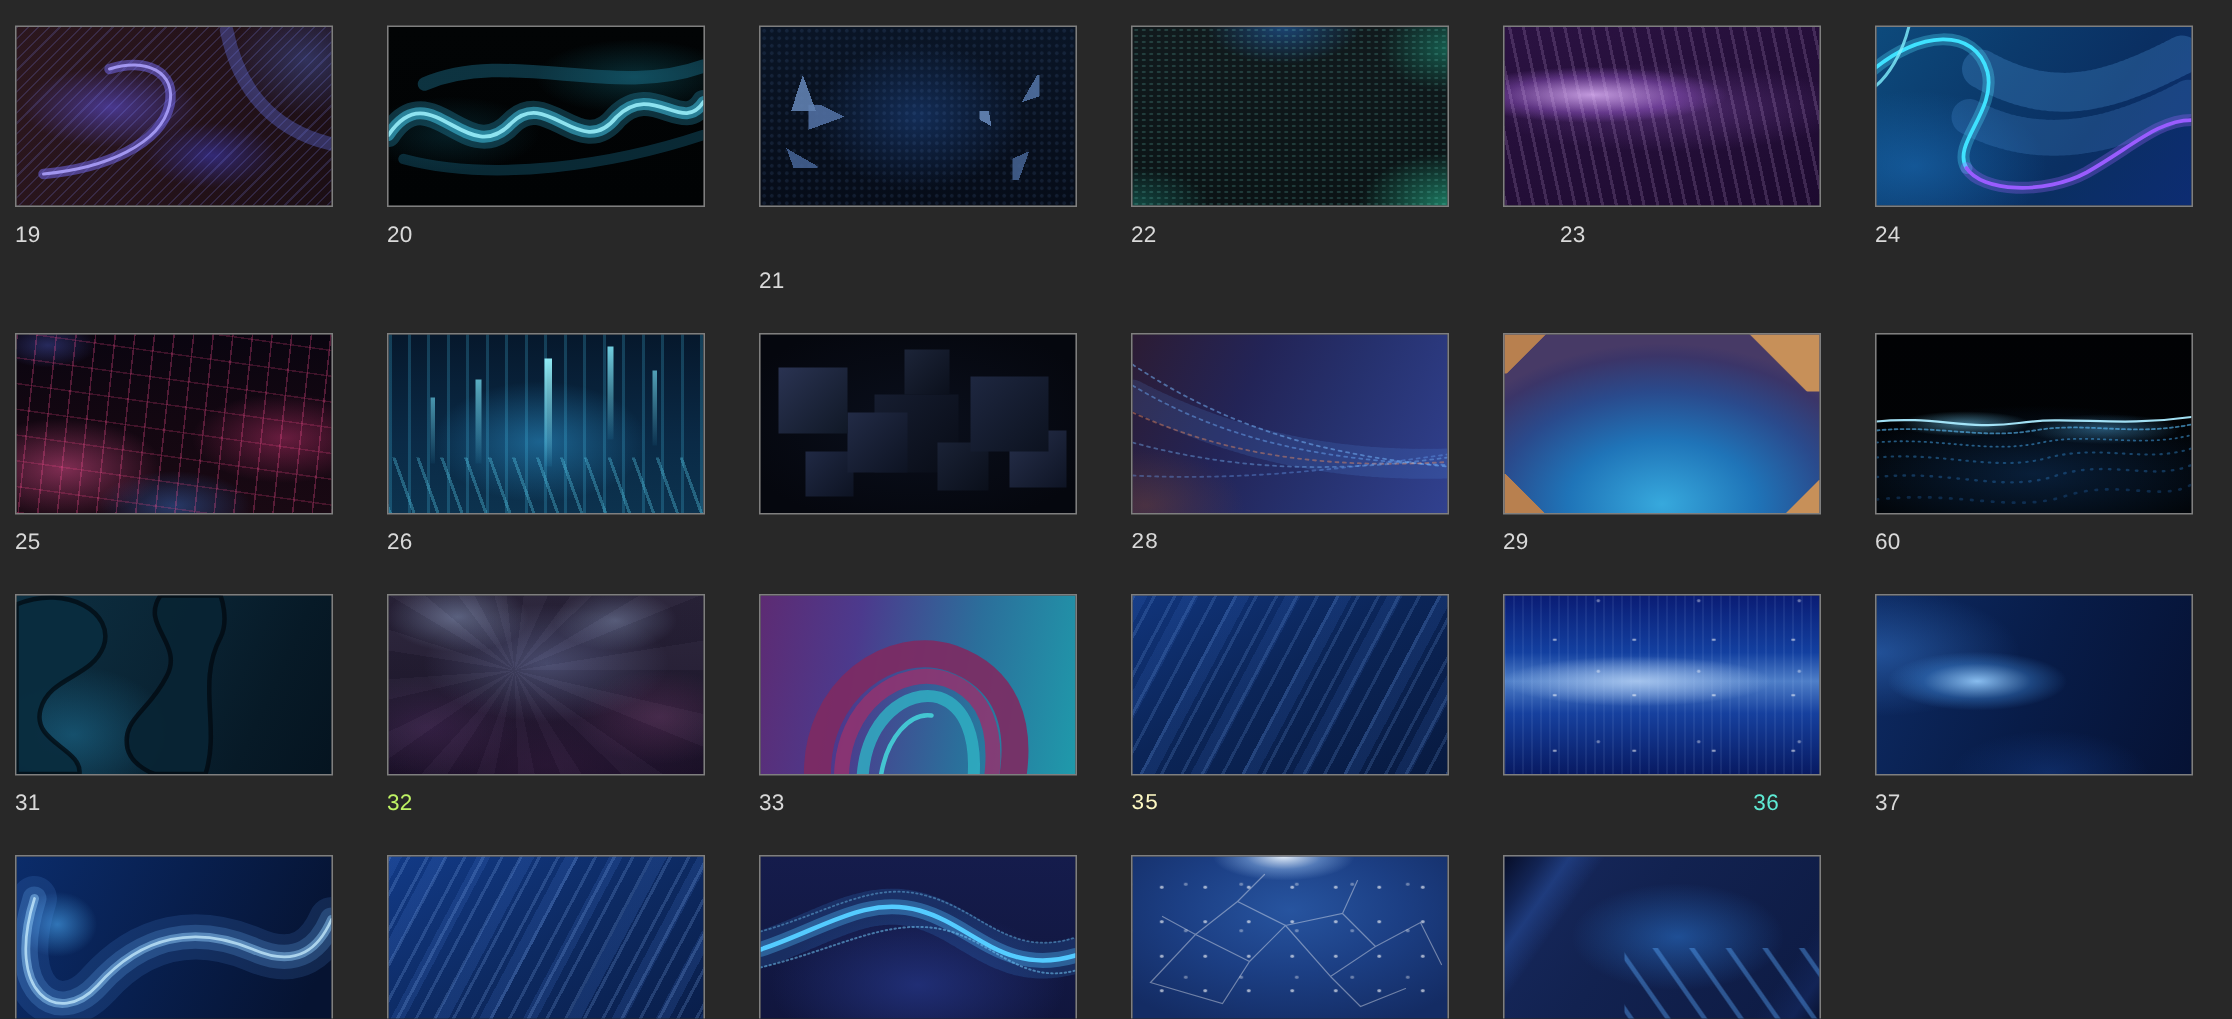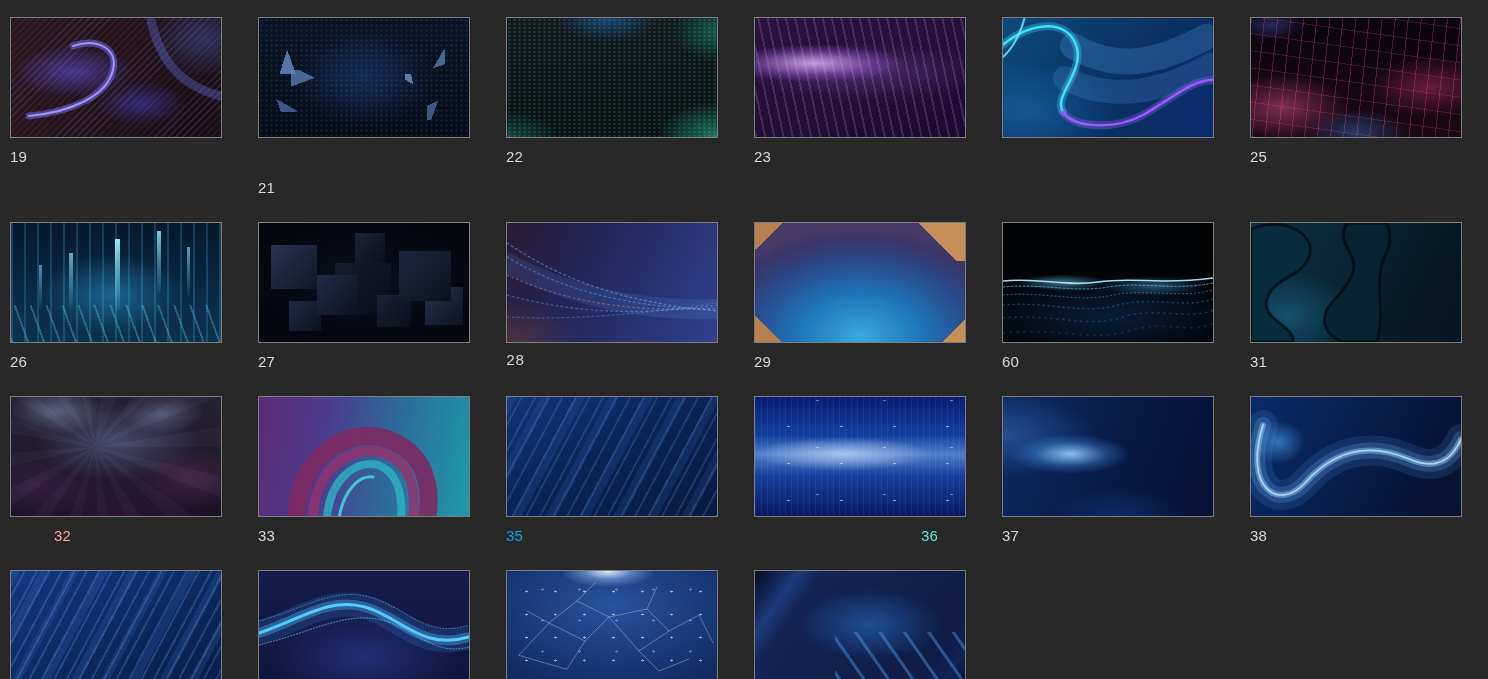--- a/index.html
+++ b/index.html
@@ -37,55 +37,67 @@
       <div class="thumb" style="background: repeating-linear-gradient(135deg, rgba(130, 140, 255, 0.18) 0px, rgba(130, 140, 255, 0.18) 1px, rgba(0, 0, 0, 0) 1px, rgba(0, 0, 0, 0) 5px), radial-gradient(40% 32% at 30% 45%, rgba(105, 90, 255, 0.5), rgba(105, 90, 255, 0) 70%), radial-gradient(30% 26% at 62% 72%, rgba(70, 70, 230, 0.45), rgba(70, 70, 230, 0) 70%), radial-gradient(35% 45% at 92% 18%, rgba(90, 130, 255, 0.3), rgba(90, 130, 255, 0) 70%), linear-gradient(115deg, rgb(44, 23, 30) 0%, rgb(36, 18, 25) 55%, rgb(27, 14, 20) 100%); border-color: rgb(127, 127, 127);">
         <svg viewBox="0 0 210 119" preserveAspectRatio="none">
           <path d="M18,98 C60,94 96,78 102,52 C107,30 86,20 62,28" fill="none" stroke="rgba(120,110,250,0.5)" stroke-width="7" stroke-linecap="round"></path>
           <path d="M18,98 C60,94 96,78 102,52 C107,30 86,20 62,28" fill="none" stroke="rgba(175,165,255,0.85)" stroke-width="2" stroke-linecap="round"></path>
           <path d="M140,2 C148,40 168,68 210,78" fill="none" stroke="rgba(100,115,235,0.35)" stroke-width="9" stroke-linecap="round"></path>
         </svg>
       </div>
       <figcaption class="label" style="color: rgb(217, 217, 217);">19</figcaption>
     </figure>
     <figure class="cell">
+      <div class="thumb" style="background: radial-gradient(45% 30% at 78% 28%, rgba(20, 120, 140, 0.35), rgba(0, 0, 0, 0) 70%), radial-gradient(40% 30% at 20% 60%, rgba(15, 90, 110, 0.3), rgba(0, 0, 0, 0) 70%), linear-gradient(rgb(2, 4, 5) 0%, rgb(1, 3, 4) 100%); border-color: rgb(127, 127, 127);">
+        <svg viewBox="0 0 210 119" preserveAspectRatio="none">
+          <path d="M0,72 C28,30 52,96 82,64 C106,40 128,90 152,60 C176,36 196,72 210,50" fill="none" stroke="rgba(45,170,210,0.28)" stroke-width="16" stroke-linecap="round"></path>
+          <path d="M0,72 C28,30 52,96 82,64 C106,40 128,90 152,60 C176,36 196,72 210,50" fill="none" stroke="rgba(70,205,240,0.5)" stroke-width="8" stroke-linecap="round"></path>
+          <path d="M0,72 C28,30 52,96 82,64 C106,40 128,90 152,60 C176,36 196,72 210,50" fill="none" stroke="rgba(160,245,255,0.85)" stroke-width="2.5" stroke-linecap="round"></path>
+          <path d="M24,38 C80,14 150,48 210,26" fill="none" stroke="rgba(35,140,175,0.35)" stroke-width="9" stroke-linecap="round"></path>
+          <path d="M10,88 C70,104 150,92 210,72" fill="none" stroke="rgba(30,130,165,0.3)" stroke-width="7" stroke-linecap="round"></path>
+        </svg>
+      </div>
+      <figcaption class="label" style="color: rgb(217, 217, 217);">20</figcaption>
+    </figure>
+    <figure class="cell">
       <div class="thumb" style="background: conic-gradient(from 160deg at 30% 20%, rgba(96, 128, 176, 0.9) 0deg, rgba(96, 128, 176, 0.9) 38deg, rgba(0, 0, 0, 0) 38deg) 18px 26px / 34px 30px no-repeat, conic-gradient(from 250deg at 80% 30%, rgba(80, 110, 160, 0.9) 0deg, rgba(80, 110, 160, 0.9) 46deg, rgba(0, 0, 0, 0) 46deg) 32px 52px / 30px 26px no-repeat, conic-gradient(from 120deg at 20% 40%, rgba(70, 100, 150, 0.85) 0deg, rgba(70, 100, 150, 0.85) 40deg, rgba(0, 0, 0, 0) 40deg) 12px 72px / 26px 22px no-repeat, conic-gradient(from 300deg at 20% 30%, rgba(96, 128, 176, 0.95) 0deg, rgba(96, 128, 176, 0.95) 50deg, rgba(0, 0, 0, 0) 50deg) 146px 56px / 40px 34px no-repeat, conic-gradient(from 30deg at 60% 70%, rgba(80, 112, 160, 0.9) 0deg, rgba(80, 112, 160, 0.9) 42deg, rgba(0, 0, 0, 0) 42deg) 156px 32px / 30px 26px no-repeat, conic-gradient(from 200deg at 40% 20%, rgba(70, 100, 148, 0.85) 0deg, rgba(70, 100, 148, 0.85) 46deg, rgba(0, 0, 0, 0) 46deg) 168px 78px / 28px 24px no-repeat, radial-gradient(rgba(90, 130, 190, 0.14) 1px, rgba(0, 0, 0, 0) 1.4px) 0px 0px / 5px 5px, radial-gradient(45% 55%, rgba(30, 72, 140, 0.5), rgba(0, 0, 0, 0) 75%), linear-gradient(rgb(10, 21, 38) 0%, rgb(6, 12, 24) 100%); border-color: rgb(127, 127, 127);"></div>
       <figcaption class="label" style="color: rgb(217, 217, 217); margin-top: 40px;">21</figcaption>
     </figure>
     <figure class="cell">
       <div class="thumb" style="background: radial-gradient(rgba(110, 215, 200, 0.2) 1px, rgba(0, 0, 0, 0) 1.3px) 0px 0px / 5px 4px, radial-gradient(35% 30% at 48% 0%, rgba(40, 120, 220, 0.45), rgba(0, 0, 0, 0) 70%), radial-gradient(30% 35% at 100% 12%, rgba(30, 190, 150, 0.4), rgba(0, 0, 0, 0) 70%), radial-gradient(40% 42% at 100% 100%, rgba(45, 220, 170, 0.5), rgba(0, 0, 0, 0) 70%), radial-gradient(35% 30% at 0% 100%, rgba(30, 160, 140, 0.38), rgba(0, 0, 0, 0) 70%), linear-gradient(rgb(17, 26, 29) 0%, rgb(11, 19, 21) 100%); border-color: rgb(127, 127, 127);"></div>
       <figcaption class="label" style="color: rgb(217, 217, 217);">22</figcaption>
     </figure>
     <figure class="cell">
       <div class="thumb" style="background: repeating-linear-gradient(78deg, rgba(225, 190, 245, 0.16) 0px, rgba(225, 190, 245, 0.16) 2px, rgba(0, 0, 0, 0) 2px, rgba(0, 0, 0, 0) 9px), radial-gradient(55% 20% at 28% 38%, rgba(218, 175, 245, 0.85), rgba(160, 95, 215, 0.4) 50%, rgba(90, 40, 140, 0) 78%), radial-gradient(75% 32% at 52% 45%, rgba(150, 90, 200, 0.35), rgba(0, 0, 0, 0) 78%), linear-gradient(160deg, rgb(43, 18, 66) 0%, rgb(35, 14, 55) 60%, rgb(29, 10, 47) 100%); border-color: rgb(127, 127, 127);"></div>
-      <figcaption class="label" style="color: rgb(217, 217, 217);">23</figcaption>
+      <figcaption class="label" style="color: rgb(217, 217, 217); margin-left: 38px;">23</figcaption>
     </figure>
     <figure class="cell">
       <div class="thumb" style="background: radial-gradient(60% 60% at 12% 78%, rgba(30, 120, 200, 0.45), rgba(0, 0, 0, 0) 70%), linear-gradient(125deg, rgb(13, 74, 124) 0%, rgb(11, 58, 108) 35%, rgb(10, 47, 98) 65%, rgb(13, 44, 114) 100%); border-color: rgb(127, 127, 127);">
         <svg viewBox="0 0 210 119" preserveAspectRatio="none">
           <path d="M70,28 C120,56 158,42 205,18" fill="none" stroke="rgba(100,180,255,0.22)" stroke-width="26" stroke-dasharray="1 3" stroke-linecap="round"></path>
           <path d="M62,60 C112,86 162,72 210,46" fill="none" stroke="rgba(100,180,255,0.18)" stroke-width="24" stroke-dasharray="1 3" stroke-linecap="round"></path>
           <path d="M-4,30 C28,2 66,0 74,30 C80,56 50,78 60,94" fill="none" stroke="rgba(80,225,255,0.3)" stroke-width="8" stroke-linecap="round"></path>
           <path d="M-4,30 C28,2 66,0 74,30 C80,56 50,78 60,94" fill="none" stroke="#3fe2ff" stroke-width="2.5" stroke-linecap="round"></path>
           <path d="M60,94 C70,110 112,112 140,97 C170,80 188,62 210,62" fill="none" stroke="rgba(160,100,255,0.3)" stroke-width="8" stroke-linecap="round"></path>
           <path d="M60,94 C70,110 112,112 140,97 C170,80 188,62 210,62" fill="none" stroke="#9a5cff" stroke-width="2.5" stroke-linecap="round"></path>
           <path d="M-4,42 C8,34 18,16 22,-2" fill="none" stroke="rgba(130,240,255,0.8)" stroke-width="2" stroke-linecap="round"></path>
         </svg>
       </div>
+      <figcaption class="label" style="color: rgb(217, 217, 217);">24</figcaption>
     </figure>
     <figure class="cell">
       <div class="thumb" style="background: repeating-linear-gradient(96deg, rgba(255, 80, 150, 0.28) 0px, rgba(255, 80, 150, 0.28) 1px, rgba(0, 0, 0, 0) 1px, rgba(0, 0, 0, 0) 13px), repeating-linear-gradient(8deg, rgba(255, 70, 140, 0.2) 0px, rgba(255, 70, 140, 0.2) 1px, rgba(0, 0, 0, 0) 1px, rgba(0, 0, 0, 0) 17px), radial-gradient(45% 40% at 15% 75%, rgba(255, 90, 160, 0.45), rgba(0, 0, 0, 0) 70%), radial-gradient(42% 36% at 85% 58%, rgba(230, 60, 130, 0.4), rgba(0, 0, 0, 0) 70%), radial-gradient(35% 28% at 50% 96%, rgba(60, 130, 230, 0.4), rgba(0, 0, 0, 0) 70%), radial-gradient(22% 18% at 10% 6%, rgba(90, 110, 235, 0.35), rgba(0, 0, 0, 0) 70%), linear-gradient(rgb(10, 5, 16) 0%, rgb(19, 7, 17) 50%, rgb(25, 9, 19) 100%); border-color: rgb(127, 127, 127);"></div>
       <figcaption class="label" style="color: rgb(217, 217, 217);">25</figcaption>
     </figure>
     <figure class="cell">
       <div class="thumb" style="background: linear-gradient(rgba(150, 245, 255, 0.95), rgba(40, 170, 220, 0.08)) 104px 16px / 5px 72px no-repeat, linear-gradient(rgba(130, 238, 255, 0.85), rgba(40, 170, 220, 0.08)) 146px 8px / 4px 62px no-repeat, linear-gradient(rgba(125, 235, 255, 0.7), rgba(40, 170, 220, 0.06)) 58px 30px / 4px 56px no-repeat, linear-gradient(rgba(120, 230, 252, 0.65), rgba(40, 170, 220, 0.06)) 176px 24px / 3px 50px no-repeat, linear-gradient(rgba(115, 225, 250, 0.6), rgba(40, 170, 220, 0.05)) 28px 42px / 3px 44px no-repeat, repeating-linear-gradient(70deg, rgba(95, 220, 250, 0.3) 0px, rgba(95, 220, 250, 0.3) 2px, rgba(0, 0, 0, 0) 2px, rgba(0, 0, 0, 0) 15px) 0px 82px / 212px 37px no-repeat, repeating-linear-gradient(90deg, rgba(70, 200, 240, 0.22) 0px, rgba(70, 200, 240, 0.22) 2px, rgba(0, 0, 0, 0) 2px, rgba(0, 0, 0, 0) 13px), radial-gradient(45% 45% at 48% 60%, rgba(45, 155, 215, 0.5), rgba(0, 0, 0, 0) 75%), linear-gradient(rgb(6, 24, 44) 0%, rgb(10, 42, 70) 60%, rgb(12, 50, 78) 100%); border-color: rgb(127, 127, 127);"></div>
       <figcaption class="label" style="color: rgb(217, 217, 217);">26</figcaption>
     </figure>
     <figure class="cell">
       <div class="thumb" style="background: linear-gradient(135deg, rgb(42, 51, 82), rgb(16, 24, 38)) 12px 22px / 46px 44px no-repeat, linear-gradient(135deg, rgb(34, 43, 70), rgb(13, 19, 34)) 58px 52px / 40px 40px no-repeat, linear-gradient(135deg, rgb(30, 39, 64), rgb(12, 18, 31)) 140px 28px / 52px 50px no-repeat, linear-gradient(135deg, rgb(39, 48, 76), rgb(14, 20, 36)) 166px 64px / 38px 38px no-repeat, linear-gradient(135deg, rgb(28, 36, 56), rgb(11, 16, 28)) 96px 10px / 30px 30px no-repeat, linear-gradient(135deg, rgb(32, 41, 68), rgb(13, 19, 34)) 30px 78px / 32px 30px no-repeat, linear-gradient(135deg, rgb(26, 34, 54), rgb(10, 15, 26)) 118px 72px / 34px 32px no-repeat, linear-gradient(135deg, rgb(22, 29, 48), rgb(8, 12, 22)) 76px 40px / 56px 52px no-repeat, radial-gradient(60% 60%, rgb(10, 15, 28) 0%, rgb(5, 7, 14) 100%); border-color: rgb(127, 127, 127);"></div>
-      <figcaption class="label" style="color: rgb(217, 217, 217);">27</figcaption>
     </figure>
     <figure class="cell">
       <div class="thumb" style="background: radial-gradient(45% 45% at 4% 96%, rgba(140, 80, 50, 0.35), rgba(0, 0, 0, 0) 70%), linear-gradient(115deg, rgb(44, 28, 52) 0%, rgb(35, 36, 87) 35%, rgb(38, 49, 110) 62%, rgb(49, 65, 143) 100%); border-color: rgb(127, 127, 127);">
         <svg viewBox="0 0 210 119" preserveAspectRatio="none">
           <path d="M0,40 C70,76 140,88 210,86" fill="none" stroke="rgba(90,160,255,0.14)" stroke-width="20" stroke-dasharray="1 3" stroke-linecap="round"></path>
           <path d="M0,20 C60,60 122,80 210,88" fill="none" stroke="rgba(120,185,255,0.5)" stroke-width="1.2" stroke-dasharray="2 3" stroke-linecap="round"></path>
           <path d="M0,34 C64,72 130,84 210,87" fill="none" stroke="rgba(110,175,255,0.45)" stroke-width="1.2" stroke-dasharray="2 3" stroke-linecap="round"></path>
           <path d="M0,52 C70,84 140,89 210,85" fill="none" stroke="rgba(255,150,95,0.4)" stroke-width="1.2" stroke-dasharray="2 3" stroke-linecap="round"></path>
           <path d="M0,72 C80,94 150,90 210,82" fill="none" stroke="rgba(120,185,255,0.4)" stroke-width="1.2" stroke-dasharray="2 3" stroke-linecap="round"></path>
           <path d="M0,94 C80,98 150,88 210,80" fill="none" stroke="rgba(110,170,255,0.35)" stroke-width="1.2" stroke-dasharray="2 3" stroke-linecap="round"></path>
@@ -114,36 +126,36 @@
       <div class="thumb" style="background: radial-gradient(45% 55% at 18% 78%, rgba(32, 120, 160, 0.5), rgba(0, 0, 0, 0) 70%), linear-gradient(115deg, rgb(13, 48, 66) 0%, rgb(10, 36, 52) 45%, rgb(7, 26, 39) 75%, rgb(5, 20, 32) 100%); border-color: rgb(127, 127, 127);">
         <svg viewBox="0 0 210 119" preserveAspectRatio="none">
           <path d="M0,6 C34,-8 66,12 58,34 C50,55 22,54 16,76 C10,98 44,102 42,119 L0,119 Z" fill="rgba(10,44,62,0.95)" stroke="rgba(2,12,20,0.8)" stroke-width="3" stroke-linecap="round"></path>
           <path d="M96,0 C82,20 112,32 100,54 C88,78 70,82 74,102 C77,114 92,119 92,119 L126,119 C136,88 120,58 136,28 C142,16 136,0 136,0 Z" fill="rgba(8,36,52,0.95)" stroke="rgba(2,10,18,0.8)" stroke-width="3" stroke-linecap="round"></path>
         </svg>
       </div>
       <figcaption class="label" style="color: rgb(217, 217, 217);">31</figcaption>
     </figure>
     <figure class="cell">
       <div class="thumb" style="background: repeating-conic-gradient(from 15deg at 40% 42%, rgba(255, 255, 255, 0.024) 0deg, rgba(255, 255, 255, 0.024) 9deg, rgba(0, 0, 0, 0.05) 9deg, rgba(0, 0, 0, 0.05) 22deg), radial-gradient(32% 28% at 22% 12%, rgba(150, 170, 210, 0.5), rgba(0, 0, 0, 0) 70%), radial-gradient(28% 24% at 72% 14%, rgba(140, 160, 200, 0.42), rgba(0, 0, 0, 0) 70%), radial-gradient(50% 42% at 50% 38%, rgba(122, 136, 188, 0.45), rgba(0, 0, 0, 0) 78%), radial-gradient(38% 38% at 86% 68%, rgba(120, 60, 110, 0.38), rgba(0, 0, 0, 0) 70%), radial-gradient(42% 40% at 12% 74%, rgba(92, 52, 112, 0.35), rgba(0, 0, 0, 0) 70%), radial-gradient(70% 55% at 50% 95%, rgba(56, 28, 66, 0.55), rgba(0, 0, 0, 0) 85%), linear-gradient(rgb(41, 35, 57) 0%, rgb(34, 27, 49) 50%, rgb(24, 16, 38) 100%); border-color: rgb(127, 127, 127);"></div>
-      <figcaption class="label" style="color: #fca5a5; margin-left: 44px;">32</figcaption>
+      <figcaption class="label" style="color: #bef264;">32</figcaption>
     </figure>
     <figure class="cell">
       <div class="thumb" style="background: linear-gradient(100deg, rgb(93, 43, 115) 0%, rgb(76, 58, 141) 30%, rgb(43, 111, 155) 65%, rgb(31, 154, 171) 100%); border-color: rgb(127, 127, 127);">
         <svg viewBox="0 0 210 119" preserveAspectRatio="none">
           <path d="M38,122 C36,62 88,28 128,42 C164,55 174,86 168,122" fill="none" stroke="rgba(126,42,98,0.9)" stroke-width="18" stroke-linecap="round"></path>
           <path d="M54,122 C54,72 94,46 124,56 C150,65 158,90 154,122" fill="none" stroke="rgba(147,51,111,0.85)" stroke-width="10" stroke-linecap="round"></path>
           <path d="M68,122 C70,82 98,62 119,68 C137,74 144,95 142,122" fill="none" stroke="rgba(47,179,196,0.8)" stroke-width="8" stroke-linecap="round"></path>
           <path d="M80,122 C84,94 100,78 114,80" fill="none" stroke="rgba(69,210,216,0.9)" stroke-width="3" stroke-linecap="round"></path>
         </svg>
       </div>
       <figcaption class="label" style="color: rgb(217, 217, 217);">33</figcaption>
     </figure>
     <figure class="cell">
       <div class="thumb" style="background: repeating-linear-gradient(118deg, rgba(120, 170, 240, 0.18) 0px, rgba(120, 170, 240, 0.18) 2px, rgba(0, 0, 0, 0) 2px, rgba(0, 0, 0, 0) 12px), repeating-linear-gradient(118deg, rgba(60, 110, 200, 0.16) 0px, rgba(60, 110, 200, 0.16) 9px, rgba(0, 0, 0, 0) 9px, rgba(0, 0, 0, 0) 30px), linear-gradient(150deg, rgb(17, 53, 124) 0%, rgb(11, 37, 88) 45%, rgb(8, 26, 64) 100%); border-color: rgb(127, 127, 127);"></div>
-      <figcaption class="label" style="color: #0ea5e9;">35</figcaption>
+      <figcaption class="label" style="color: #fef9c3; font-family: Liberation Mono, monospace;">35</figcaption>
     </figure>
     <figure class="cell">
       <div class="thumb" style="background: radial-gradient(rgba(255, 255, 255, 0.55) 1px, rgba(0, 0, 0, 0) 1.5px) 7px 11px / 53px 37px, radial-gradient(rgba(255, 255, 255, 0.4) 1px, rgba(0, 0, 0, 0) 1.5px) 29px 27px / 67px 47px, repeating-linear-gradient(90deg, rgba(180, 210, 255, 0.08) 0px, rgba(180, 210, 255, 0.08) 1px, rgba(0, 0, 0, 0) 1px, rgba(0, 0, 0, 0) 6px), radial-gradient(55% 18% at 42% 48%, rgba(185, 212, 246, 0.8), rgba(0, 0, 0, 0) 78%), linear-gradient(rgb(10, 28, 116) 0%, rgb(19, 64, 160) 32%, rgb(79, 127, 200) 48%, rgb(22, 64, 158) 66%, rgb(8, 26, 98) 100%); border-color: rgb(127, 127, 127);"></div>
       <figcaption class="label" style="color: #5eead4; text-align: right;">36</figcaption>
     </figure>
     <figure class="cell">
       <div class="thumb" style="background: radial-gradient(38% 22% at 32% 48%, rgba(150, 205, 255, 0.9), rgba(70, 150, 235, 0.35) 45%, rgba(0, 0, 0, 0) 75%), radial-gradient(70% 55% at 0% 32%, rgba(60, 130, 220, 0.45), rgba(0, 0, 0, 0) 65%), radial-gradient(45% 35% at 55% 100%, rgba(28, 76, 165, 0.35), rgba(0, 0, 0, 0) 70%), linear-gradient(110deg, rgb(13, 42, 98) 0%, rgb(8, 28, 72) 50%, rgb(6, 18, 52) 100%); border-color: rgb(127, 127, 127);"></div>
       <figcaption class="label" style="color: rgb(217, 217, 217);">37</figcaption>
     </figure>
     <figure class="cell">

